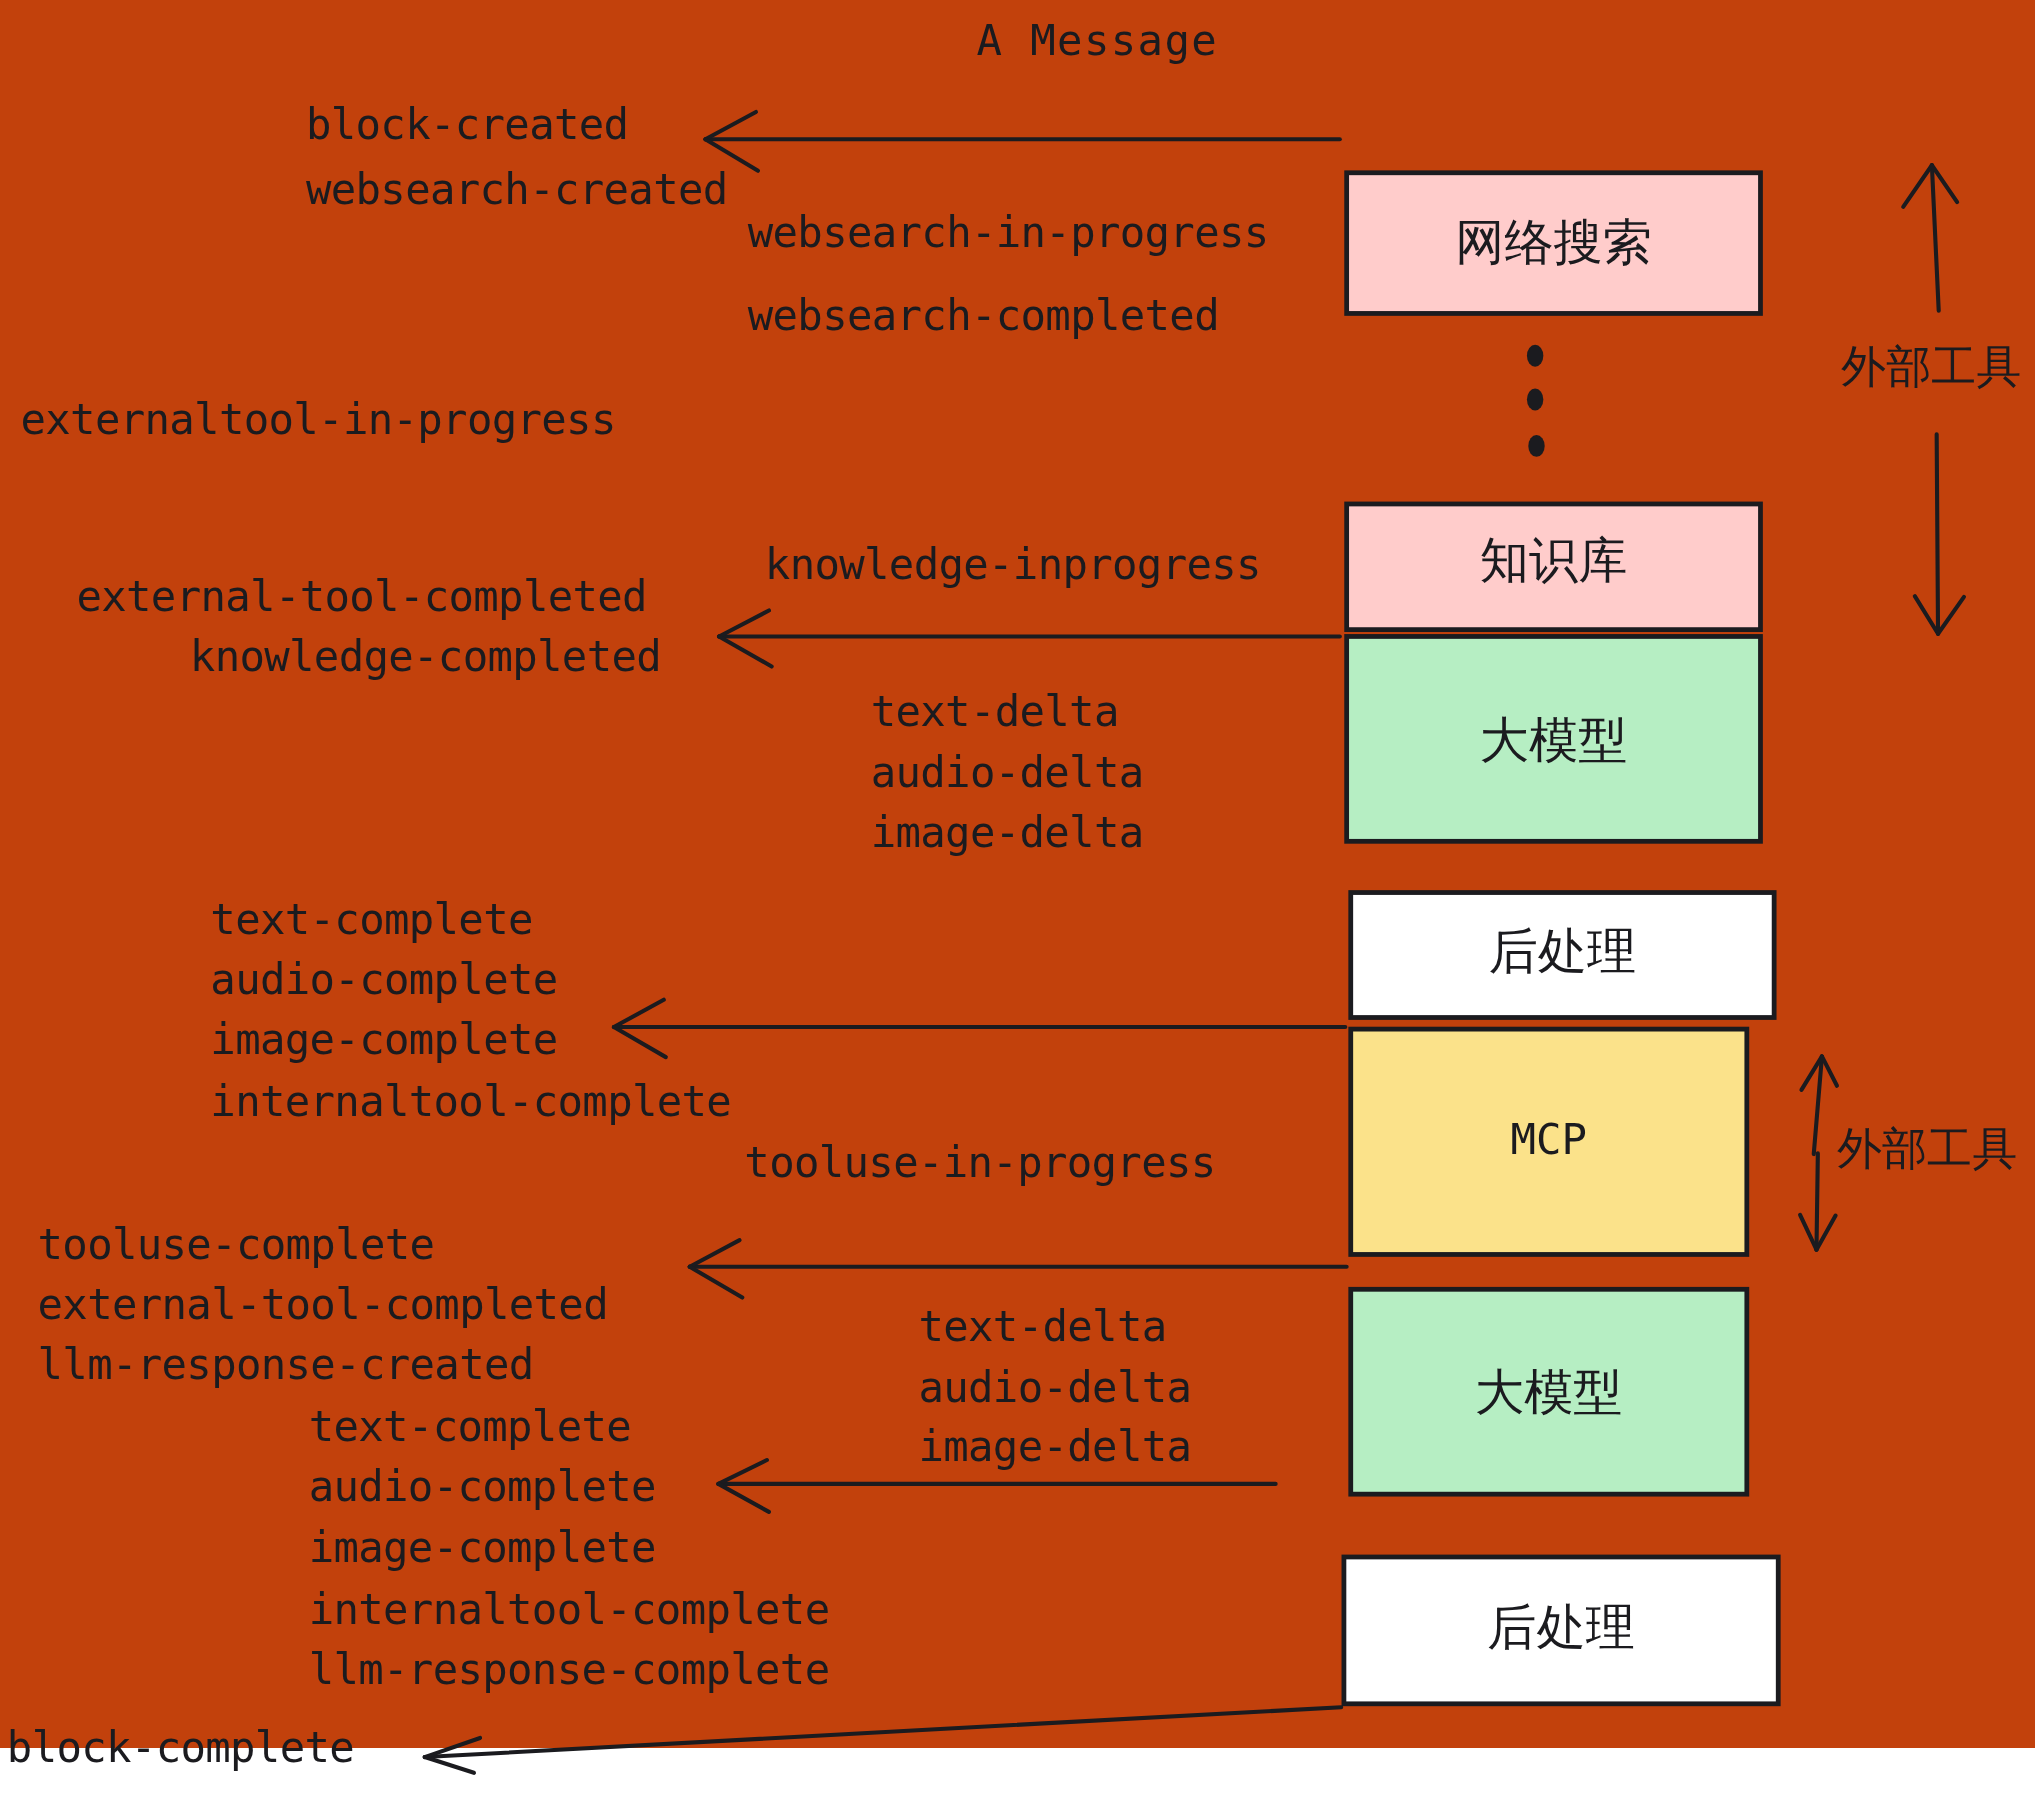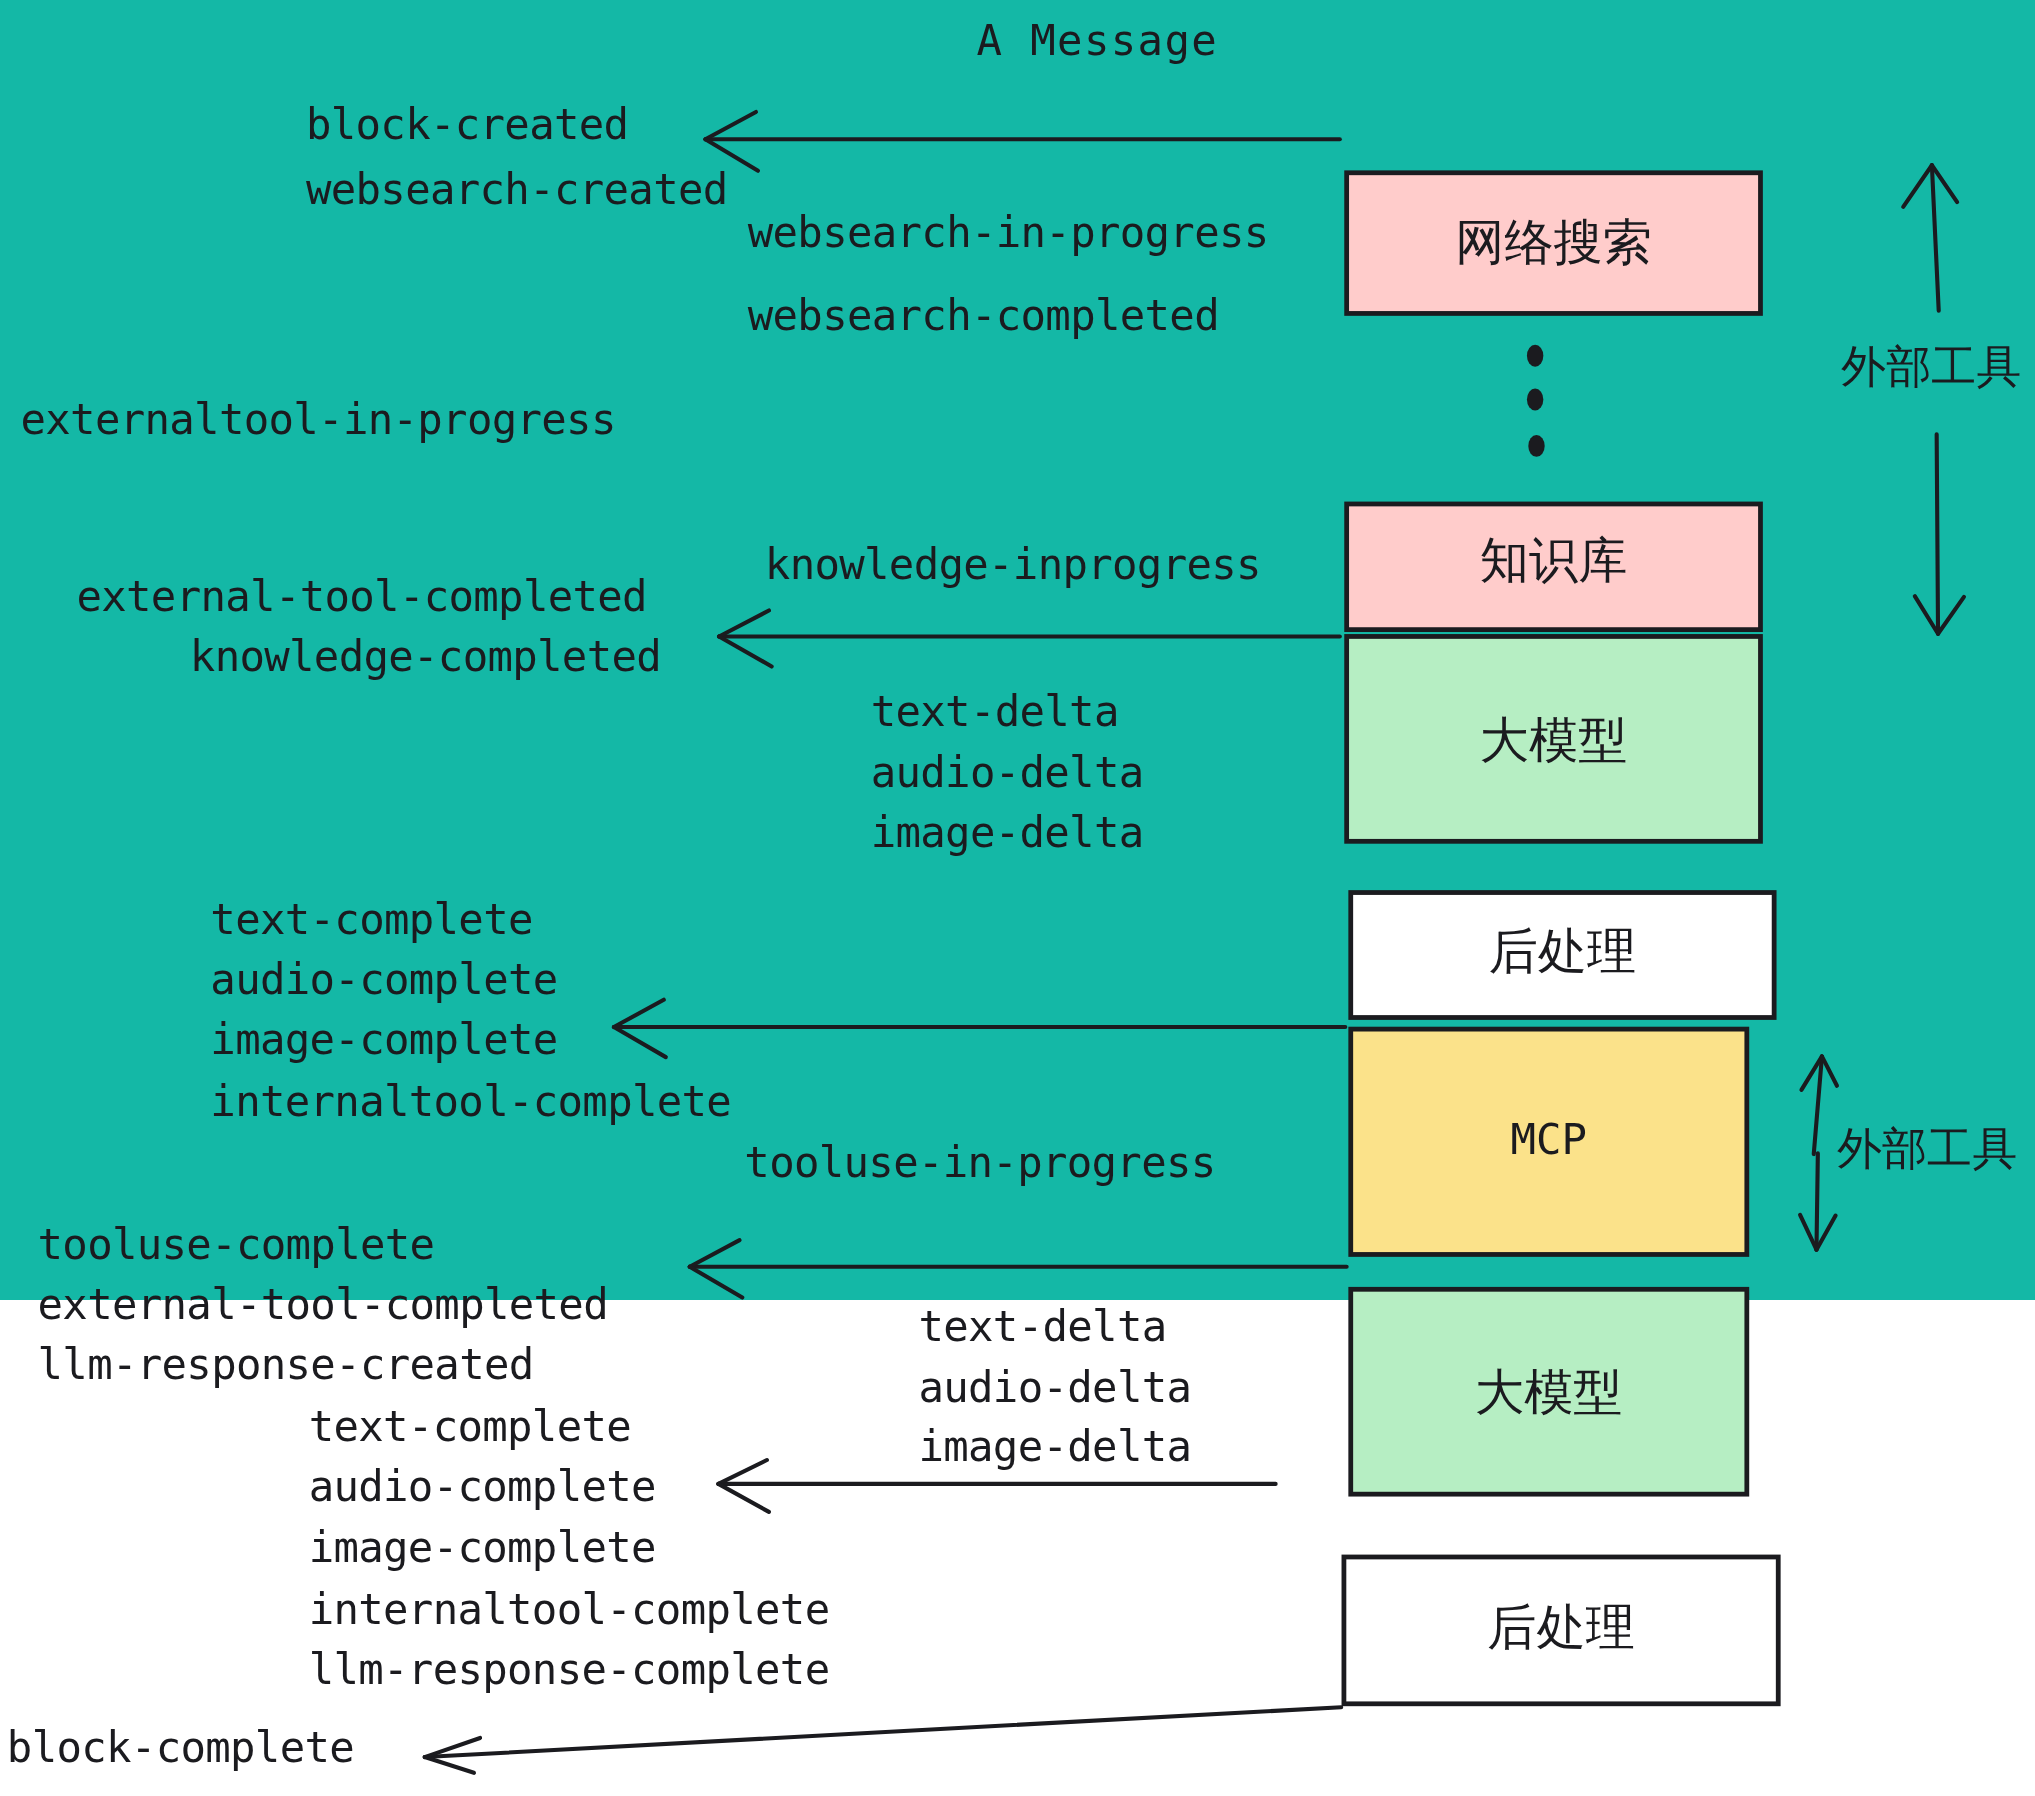--- a/index.html
+++ b/index.html
@@ -9,22 +9,22 @@
   }
   body {
     width: 2035px;
     height: 1796px;
     overflow: hidden;
     font-family: "Liberation Sans", sans-serif;
   }
   #stage {
     position: relative;
     width: 2035px;
-    height: 1300px;
-    background: #14b8a6;
+    height: 1748px;
+    background: #c2410c;
   }
   svg#diagram {
     position: absolute;
     inset: 0;
     width: 2035px;
     height: 1796px;
     display: block;
   }
   .evt {
     font-family: "DejaVu Sans Mono", "Liberation Mono", monospace;

